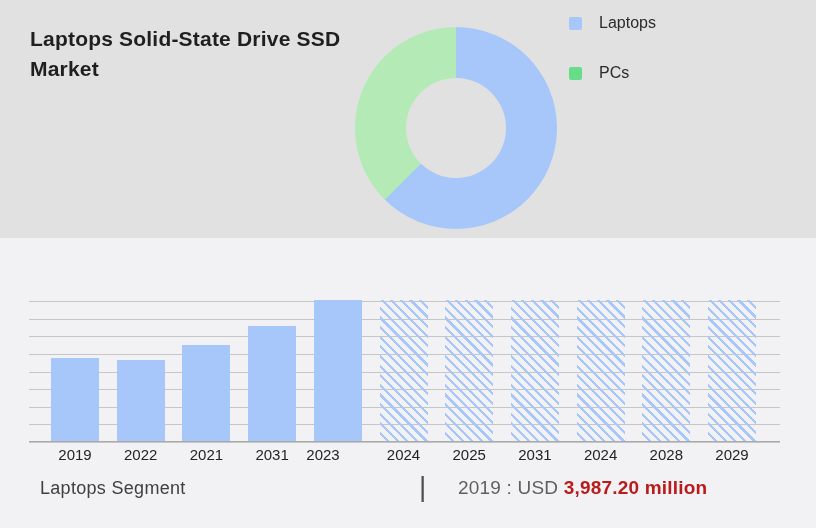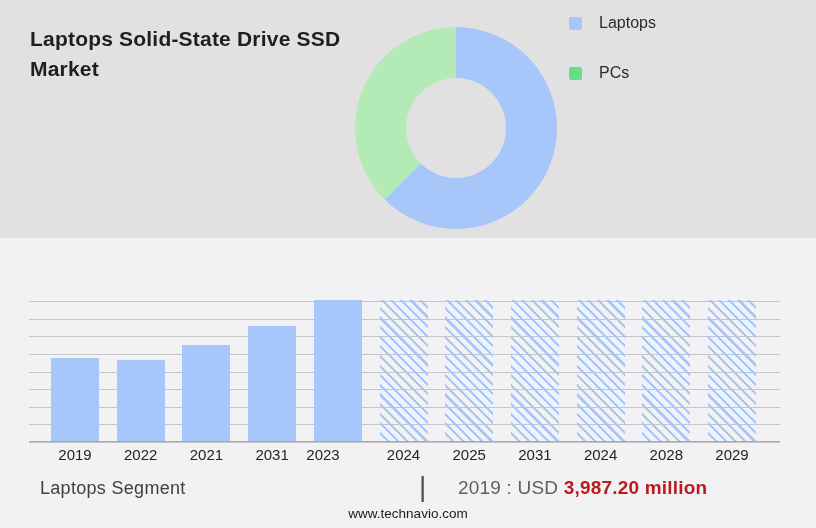--- a/index.html
+++ b/index.html
@@ -209,17 +209,16 @@
         <div class="bar" style="left: 613.3px; width: 48px; height: 141px; background: repeating-linear-gradient(45deg, rgba(0, 0, 0, 0) 0px, rgba(0, 0, 0, 0) 4.6px, rgb(167, 199, 250) 4.6px, rgb(167, 199, 250) 6.8px);"></div>
         <div class="xlabel" style="left: 637.3px;">2028</div>
         <div class="bar" style="left: 679px; width: 48px; height: 141px; background: repeating-linear-gradient(45deg, rgba(0, 0, 0, 0) 0px, rgba(0, 0, 0, 0) 4.6px, rgb(167, 199, 250) 4.6px, rgb(167, 199, 250) 6.8px);"></div>
         <div class="xlabel" style="left: 703px;">2029</div>
       </div>
 
     <div class="caption-segment">Laptops Segment</div>
     <div class="caption-divider">|</div>
     <div class="caption-value"><span>2019 : USD </span><b>3,987.20 million</b></div>
 
-    <div class="footer-url">www.technavio.com</div>
 
   </div>
 
 </div>
 
 </body></html>

